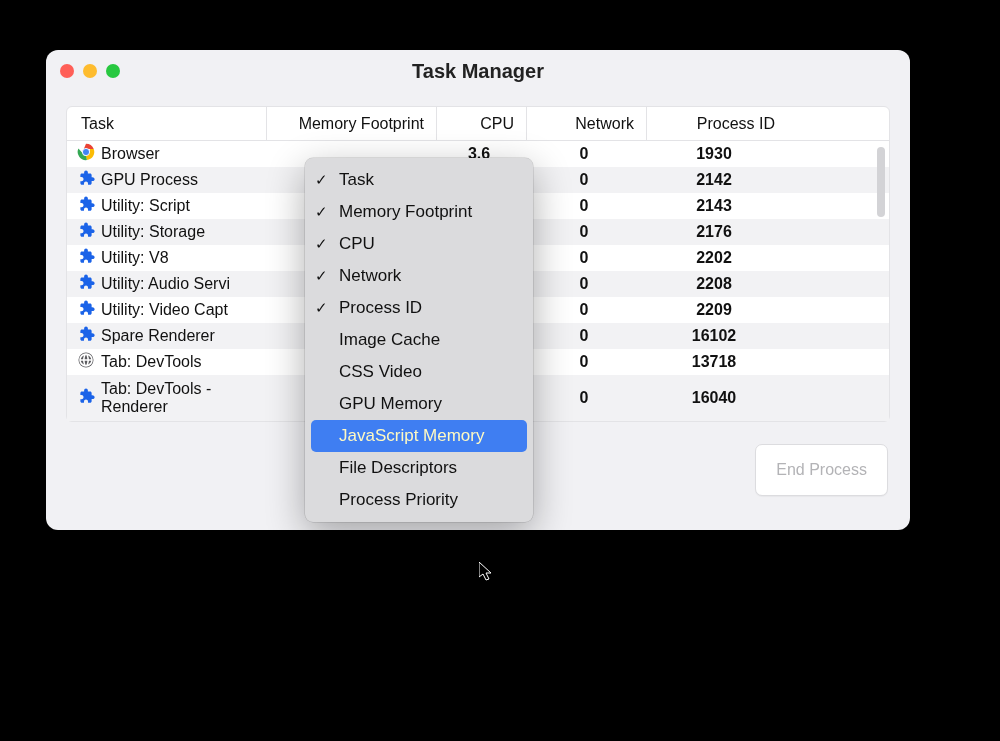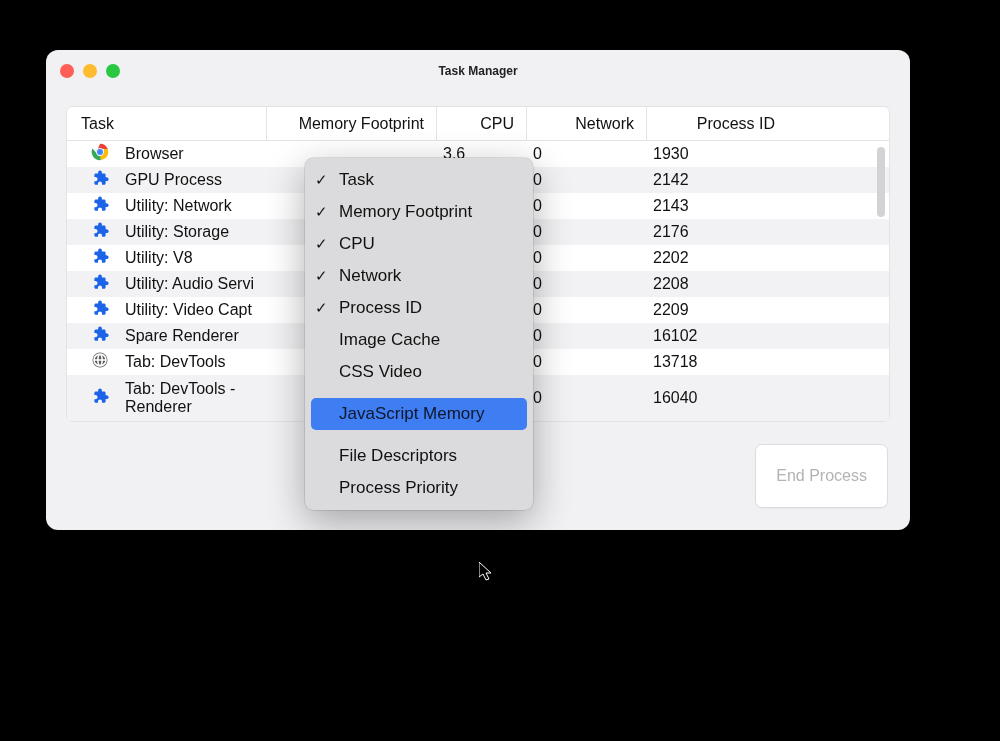--- a/index.html
+++ b/index.html
@@ -38,21 +38,21 @@
       border-radius: 50%;
     }
     .tl-close { background: #ff5f57; }
     .tl-min { background: #febc2e; }
     .tl-max { background: #28c840; }
     .win-title {
       position: absolute;
       left: 0;
       right: 0;
       text-align: center;
-      font-size: 12px;
+      font-size: 20px;
       font-weight: 600;
       color: #222;
       pointer-events: none;
     }
     .content {
       margin: 14px 20px 0 20px;
       background: #fff;
       border: 1px solid #e3e3e6;
       border-radius: 6px;
       position: relative;
@@ -79,33 +79,33 @@
       display: grid;
       grid-template-columns: 200px 170px 90px 120px 140px;
       height: 26px;
       align-items: center;
       font-size: 16px;
       color: #111;
     }
     .row:nth-child(odd) { background: #fff; }
     .row:nth-child(even) { background: #f2f2f4; }
     .cell { padding: 0 12px 0 6px; overflow: hidden; white-space: nowrap; text-overflow: clip; }
-    .cell.task { display: flex; align-items: center; gap: 16px; padding-left: 24px; }
-    .cell.right { text-align: left; }
+    .cell.task { display: flex; align-items: center; gap: 6px; padding-left: 10px; }
+    .cell.right { text-align: center; font-weight: bold; }
     .icon { width: 18px; height: 18px; flex-shrink: 0; }
     .footer-area {
       display: flex;
       justify-content: flex-end;
       padding: 22px 22px 0 0;
     }
     .end-proc-btn {
       background: #fff;
       border: 1px solid #dcdcdf;
       border-radius: 7px;
-      padding: 22px 20px;
+      padding: 16px 20px;
       font-size: 16px;
       color: #b3b3b6;
       box-shadow: 0 1px 1px rgba(0,0,0,0.04);
     }
 
     
     .ctx-menu {
       position: absolute;
       left: 305px;
       top: 158px;
@@ -126,23 +126,23 @@
       gap: 6px;
     }
     .ctx-check {
       width: 18px;
       display: inline-block;
       font-size: 15px;
       color: #111;
     }
     .ctx-item.hover {
       background: #3f7ef2;
-      color: #0f172a;
+      color: #fef9c3;
       border-radius: 5px;
-      margin: 10px 6px;
+      margin: 0 6px;
       padding-left: 4px;
     }
     .ctx-item.hover .ctx-check { color: #fff; }
 
     .cursor {
       position: absolute;
       left: 479px;
       top: 562px;
       z-index: 20;
       font-size: 18px;
@@ -211,21 +211,21 @@
           <div class="cell right"></div>
           <div class="cell right">0.0</div>
           <div class="cell right">0</div>
           <div class="cell right">2142</div>
         </div>
         <div class="row">
           <div class="cell task">
             <span><svg class="icon" viewBox="0 0 24 24">
                 <path fill="#1b63e8" d="M20.5 11h-1V8c0-1.1-.9-2-2-2h-3V4.5C14.5 3.12 13.38 2 12 2S9.5 3.12 9.5 4.5V6h-3C5.4 6 4.5 6.9 4.5 8v2.8H6c1.49 0 2.7 1.21 2.7 2.7S7.49 16.2 6 16.2H4.5V19c0 1.1.9 2 2 2h2.8v-1.5c0-1.49 1.21-2.7 2.7-2.7s2.7 1.21 2.7 2.7V21h2.8c1.1 0 2-.9 2-2v-3h1.5c1.38 0 2.5-1.12 2.5-2.5S21.88 11 20.5 11z"></path>
               </svg></span>
-            <span>Utility: Network</span>
+            <span>Utility: Script</span>
           </div>
           <div class="cell right"></div>
           <div class="cell right">0.5</div>
           <div class="cell right">0</div>
           <div class="cell right">2143</div>
         </div>
         <div class="row">
           <div class="cell task">
             <span><svg class="icon" viewBox="0 0 24 24">
                 <path fill="#1b63e8" d="M20.5 11h-1V8c0-1.1-.9-2-2-2h-3V4.5C14.5 3.12 13.38 2 12 2S9.5 3.12 9.5 4.5V6h-3C5.4 6 4.5 6.9 4.5 8v2.8H6c1.49 0 2.7 1.21 2.7 2.7S7.49 16.2 6 16.2H4.5V19c0 1.1.9 2 2 2h2.8v-1.5c0-1.49 1.21-2.7 2.7-2.7s2.7 1.21 2.7 2.7V21h2.8c1.1 0 2-.9 2-2v-3h1.5c1.38 0 2.5-1.12 2.5-2.5S21.88 11 20.5 11z"></path>
@@ -340,20 +340,24 @@
       <span class="ctx-check">✓</span>
       <span>Process ID</span>
     </div>
     <div class="ctx-item">
       <span class="ctx-check"></span>
       <span>Image Cache</span>
     </div>
     <div class="ctx-item">
       <span class="ctx-check"></span>
       <span>CSS Video</span>
+    </div>
+    <div class="ctx-item">
+      <span class="ctx-check"></span>
+      <span>GPU Memory</span>
     </div>
     <div class="ctx-item hover">
       <span class="ctx-check"></span>
       <span>JavaScript Memory</span>
     </div>
     <div class="ctx-item">
       <span class="ctx-check"></span>
       <span>File Descriptors</span>
     </div>
     <div class="ctx-item">

